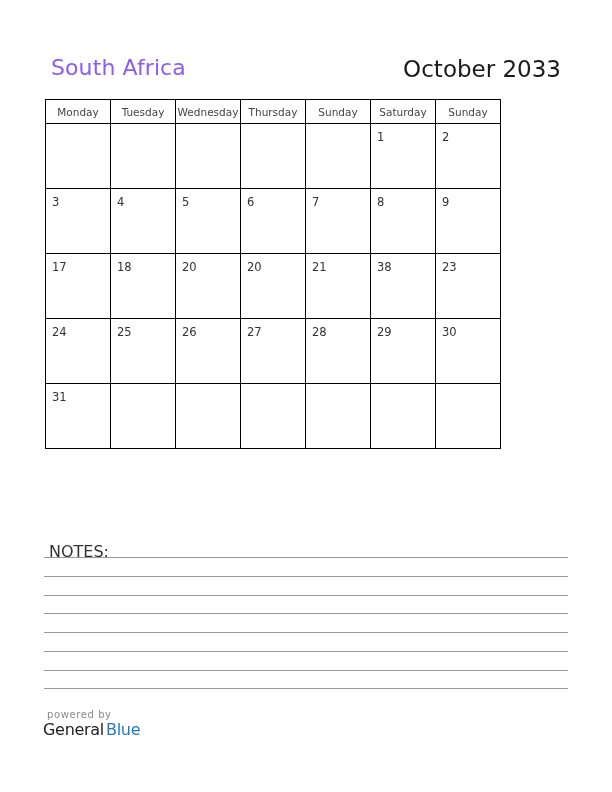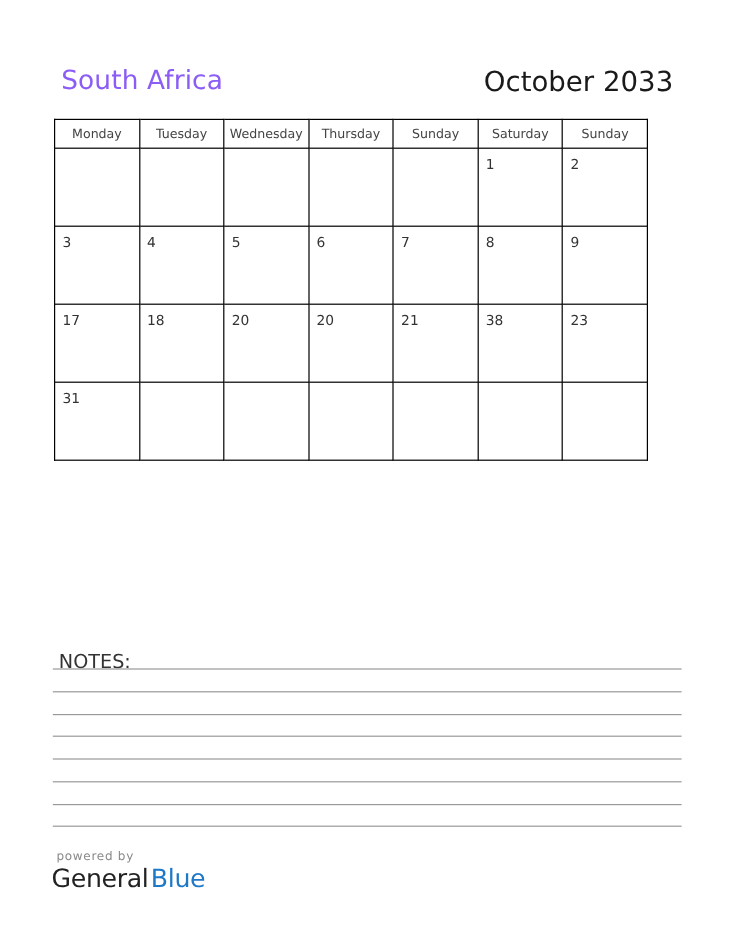--- a/index.html
+++ b/index.html
@@ -28,21 +28,21 @@
       position: absolute;
       right: 51px;
       top: 56px;
       font-size: 23px;
       color: #1a1a1a;
     }
     .calendar {
       position: absolute;
       left: 45px;
       top: 99px;
-      width: 495px;
+      width: 456px;
       border-collapse: collapse;
       table-layout: fixed;
     }
     .calendar th, .calendar td {
       border: 1px solid #000;
       padding: 0;
     }
     .calendar th {
       height: 23px;
       font-size: 10.5px;
@@ -81,21 +81,21 @@
       left: 47px;
       top: 709px;
       font-size: 10px;
       color: #8a8a8a;
       letter-spacing: 0.6px;
     }
     .brand {
       position: absolute;
       left: 43px;
       top: 720px;
-      font-size: 21px;
+      font-size: 16px;
       letter-spacing: -0.3px;
     }
     .brand .gen { color: #222; }
     .brand .blue { color: #1e78c8; margin-left: 2px; }
   </style>
 </head>
 <body>
 
 <div class="title-left">South Africa</div>
 <div class="title-right">October 2033</div>
@@ -173,20 +173,43 @@
           <span class="num">20</span>
         </td>
       <td>
           <span class="num">21</span>
         </td>
       <td>
           <span class="num">38</span>
         </td>
       <td>
           <span class="num">23</span>
+        </td>
+    </tr>
+    <tr>
+      <td>
+          <span class="num">24</span>
+        </td>
+      <td>
+          <span class="num">25</span>
+        </td>
+      <td>
+          <span class="num">26</span>
+        </td>
+      <td>
+          <span class="num">27</span>
+        </td>
+      <td>
+          <span class="num">28</span>
+        </td>
+      <td>
+          <span class="num">29</span>
+        </td>
+      <td>
+          <span class="num">30</span>
         </td>
     </tr>
     <tr>
       <td>
           <span class="num">31</span>
         </td>
       <td>
           <span class="num"></span>
         </td>
       <td>

